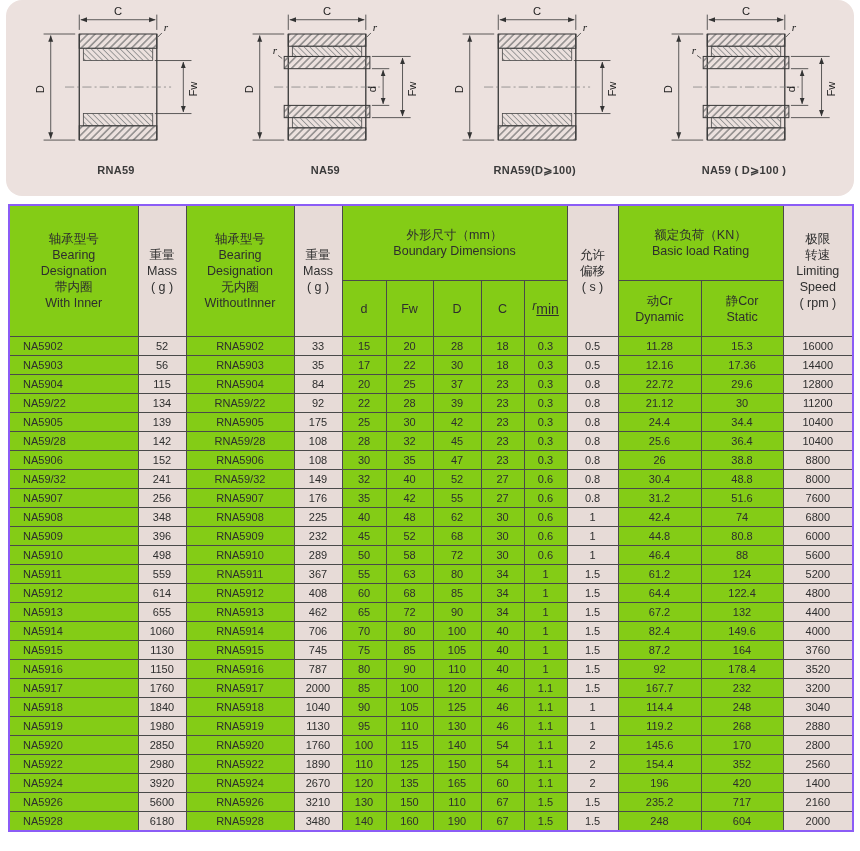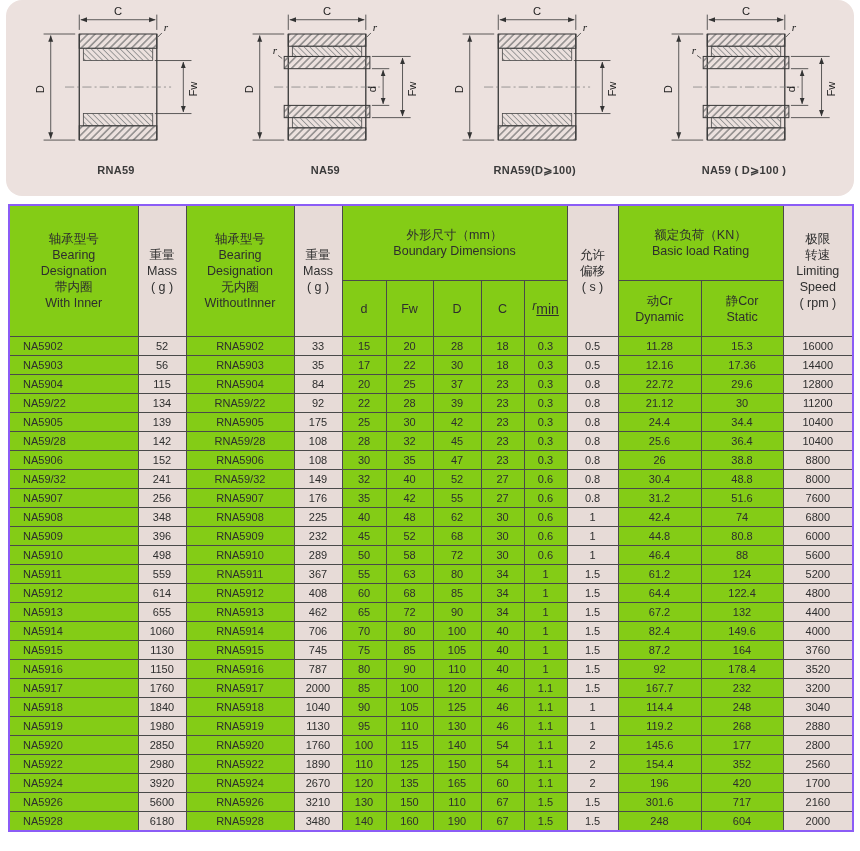--- a/index.html
+++ b/index.html
@@ -572,21 +572,21 @@
           <td class="shade">2850</td>
           <td>RNA5920</td>
           <td class="shade">1760</td>
           <td>100</td>
           <td>115</td>
           <td>140</td>
           <td>54</td>
           <td>1.1</td>
           <td class="shade">2</td>
           <td>145.6</td>
-          <td>177</td>
+          <td>170</td>
           <td class="shade">2800</td>
         </tr>
         <tr>
           <td class="left">NA5922</td>
           <td class="shade">2980</td>
           <td>RNA5922</td>
           <td class="shade">1890</td>
           <td>110</td>
           <td>125</td>
           <td>150</td>
@@ -603,34 +603,34 @@
           <td>RNA5924</td>
           <td class="shade">2670</td>
           <td>120</td>
           <td>135</td>
           <td>165</td>
           <td>60</td>
           <td>1.1</td>
           <td class="shade">2</td>
           <td>196</td>
           <td>420</td>
-          <td class="shade">1700</td>
+          <td class="shade">1400</td>
         </tr>
         <tr>
           <td class="left">NA5926</td>
           <td class="shade">5600</td>
           <td>RNA5926</td>
           <td class="shade">3210</td>
           <td>130</td>
           <td>150</td>
           <td>110</td>
           <td>67</td>
           <td>1.5</td>
           <td class="shade">1.5</td>
-          <td>301.6</td>
+          <td>235.2</td>
           <td>717</td>
           <td class="shade">2160</td>
         </tr>
         <tr>
           <td class="left">NA5928</td>
           <td class="shade">6180</td>
           <td>RNA5928</td>
           <td class="shade">3480</td>
           <td>140</td>
           <td>160</td>

